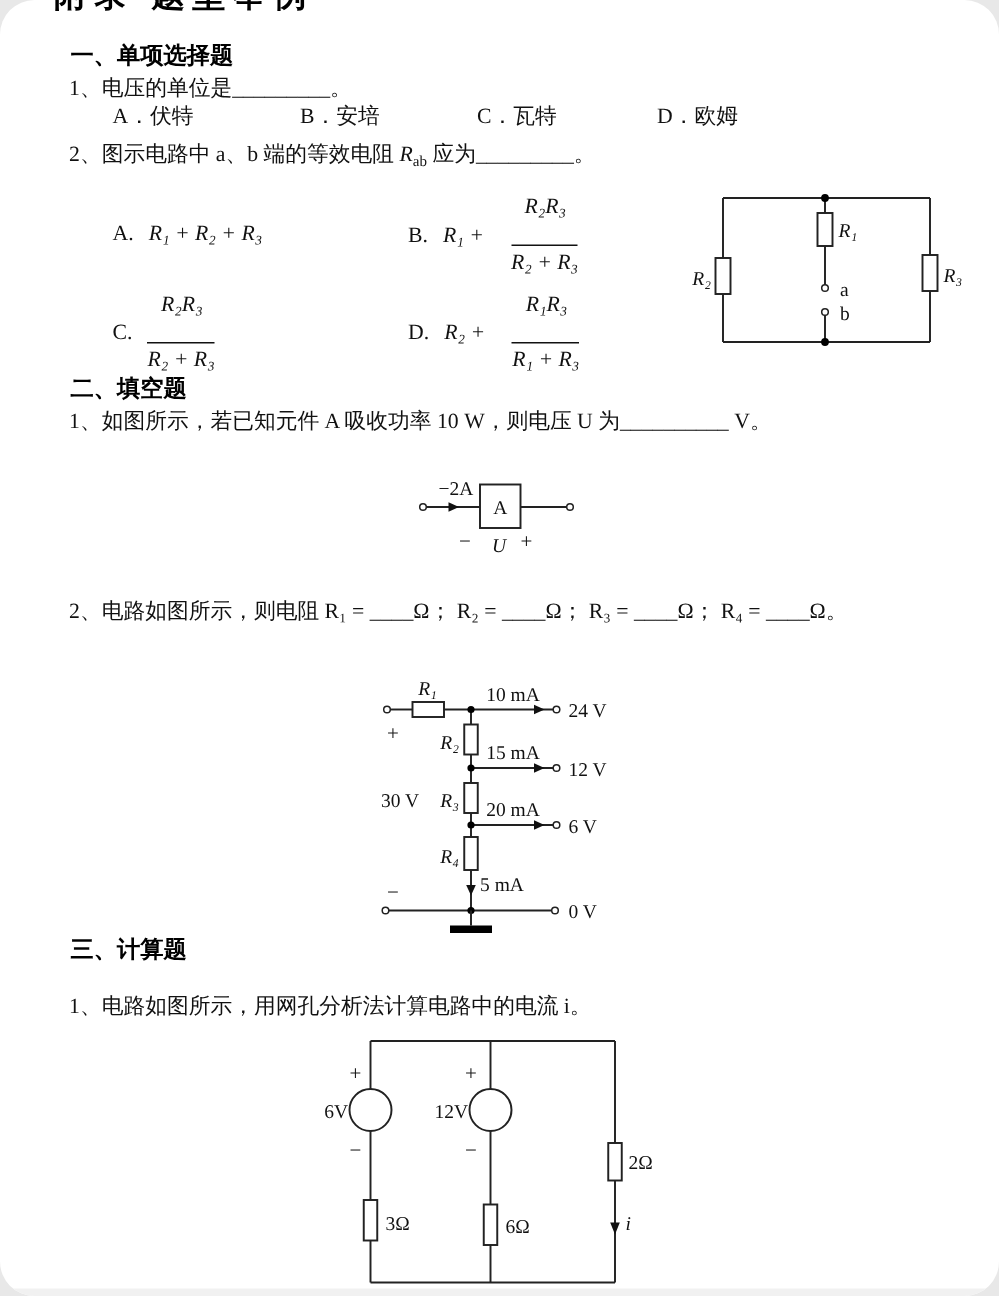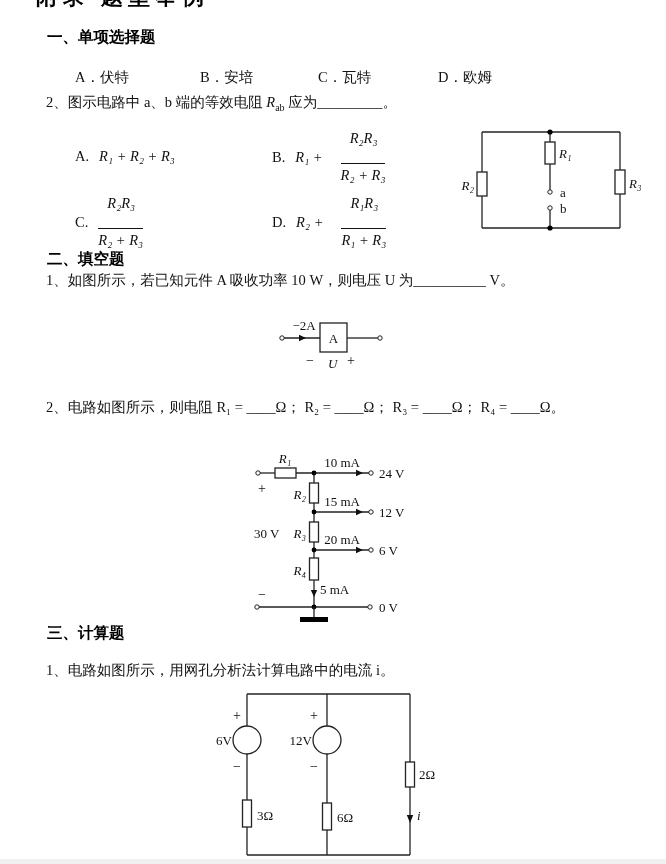--- a/index.html
+++ b/index.html
@@ -1,19 +1,19 @@
 <!DOCTYPE html>
 <html><head>
 <meta charset="utf-8">
 <style>
   html,body{margin:0;padding:0;background:#e8e8e8;}
   .page{
     position:relative;width:666px;height:864px;background:#ffffff;
     font-family:"Liberation Serif","DejaVu Serif",serif;color:#111;
-    font-size:14.5px;overflow:hidden;margin:0 auto;
+    font-size:14.5px;overflow:hidden;margin:0 auto;border-radius:23px;
   }
   .abs{position:absolute;white-space:nowrap;}
   .heading{font-family:"Liberation Sans","DejaVu Sans",sans-serif;font-weight:bold;font-size:15.5px;color:#000;}
   .qtext{font-size:14.5px;}
   .math{font-style:italic;}
   .titleclip{position:absolute;left:36px;top:0;width:230px;height:12px;overflow:hidden;}
   .titleclip .inner{
     font-family:"Liberation Sans","DejaVu Sans",sans-serif;font-weight:bold;
     font-size:22px;letter-spacing:5px;line-height:30px;margin-top:-18px;color:#000;
   }
@@ -40,20 +40,21 @@
 <body>
 
 <div class="page">
 
   <div class="titleclip">
     <div class="inner">附录 题型举例</div>
   </div>
 
   <div class="abs heading" style="left:47px;top:27px">一、单项选择题</div>
 
+  <div class="abs qtext" style="left:46px;top:49px">1、电压的单位是_________。</div>
   <div class="abs qtext" style="left:75px;top:68px">A．伏特</div>
   <div class="abs qtext" style="left:200px;top:68px">B．安培</div>
   <div class="abs qtext" style="left:318px;top:68px">C．瓦特</div>
   <div class="abs qtext" style="left:438px;top:68px">D．欧姆</div>
 
   <div class="abs qtext" style="left:46px;top:93px">
     <span>2、图示电路中 a、b 端的等效电阻 </span><span class="math">R</span><sub style="font-size:10px">ab</sub><span> 应为_________。</span>
   </div>
 
   <div class="abs choice" style="left:75px;top:148px">

